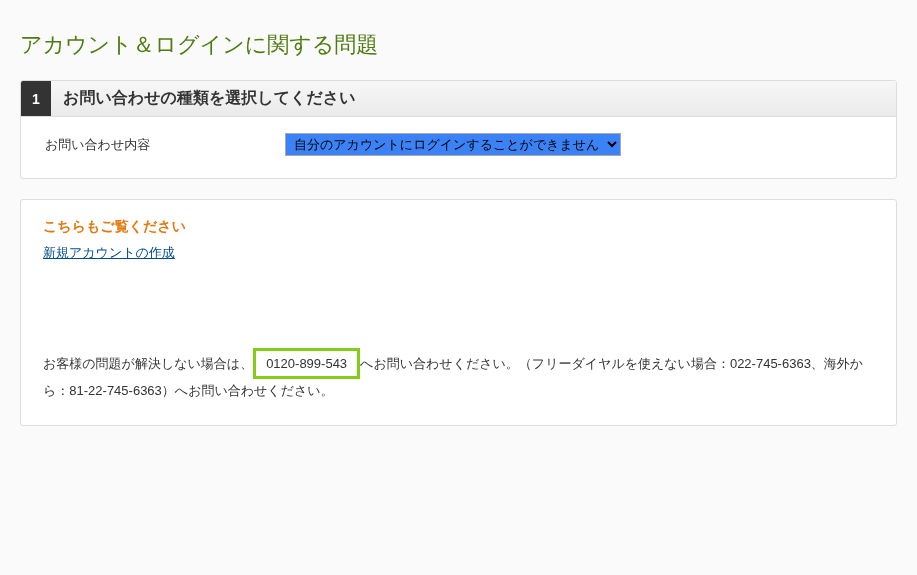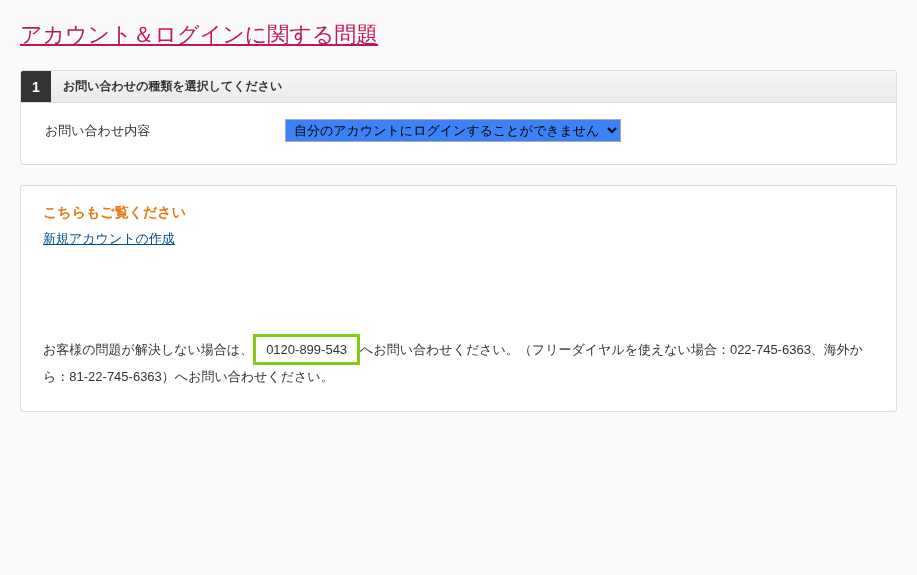--- a/index.html
+++ b/index.html
@@ -5,26 +5,25 @@
     * { box-sizing: border-box; margin: 0; padding: 0; }
     body {
       font-family: "Hiragino Kaku Gothic ProN", "メイリオ", Meiryo, sans-serif;
       background: #fafafa;
       color: #333;
       font-size: 13px;
       padding: 10px 20px;
       width: 917px;
     }
     h1 {
-      color: #be185d;
+      color: #4d7c0f;
       font-weight: normal;
       font-size: 22px;
       margin-bottom: 20px;
-      margin-top: 10px;
-      text-decoration: underline;
+      margin-top: 20px;
     }
     .panel {
       border: 1px solid #ddd;
       border-radius: 3px;
       background: #fff;
       margin-bottom: 20px;
       overflow: hidden;
     }
     .step-header {
       display: flex;
@@ -38,21 +37,21 @@
       color: #fff;
       font-weight: bold;
       display: flex;
       align-items: center;
       justify-content: center;
       font-size: 14px;
     }
     .step-title {
       padding: 7px 12px;
       font-weight: bold;
-      font-size: 12px;
+      font-size: 16px;
     }
     .form-row {
       display: flex;
       align-items: center;
       padding: 16px 24px 22px 24px;
     }
     .form-label {
       width: 240px;
       font-size: 13px;
     }

